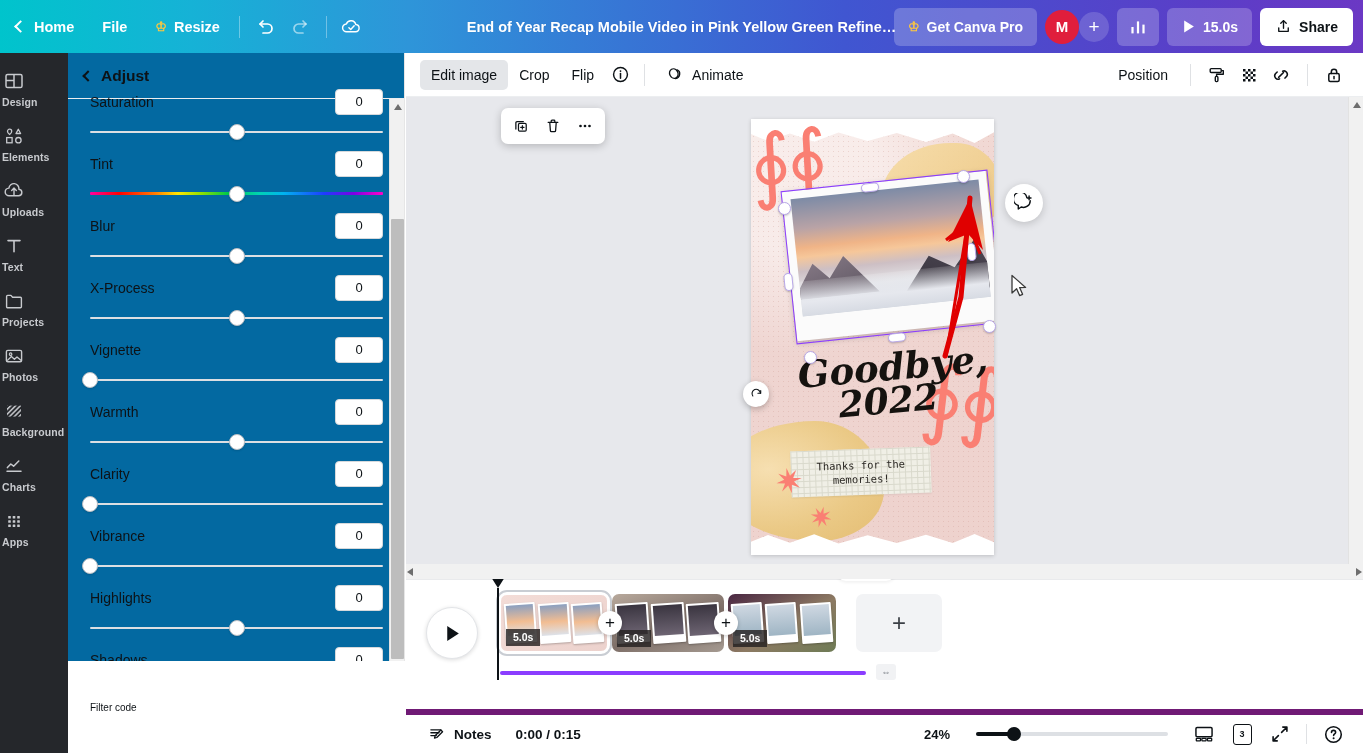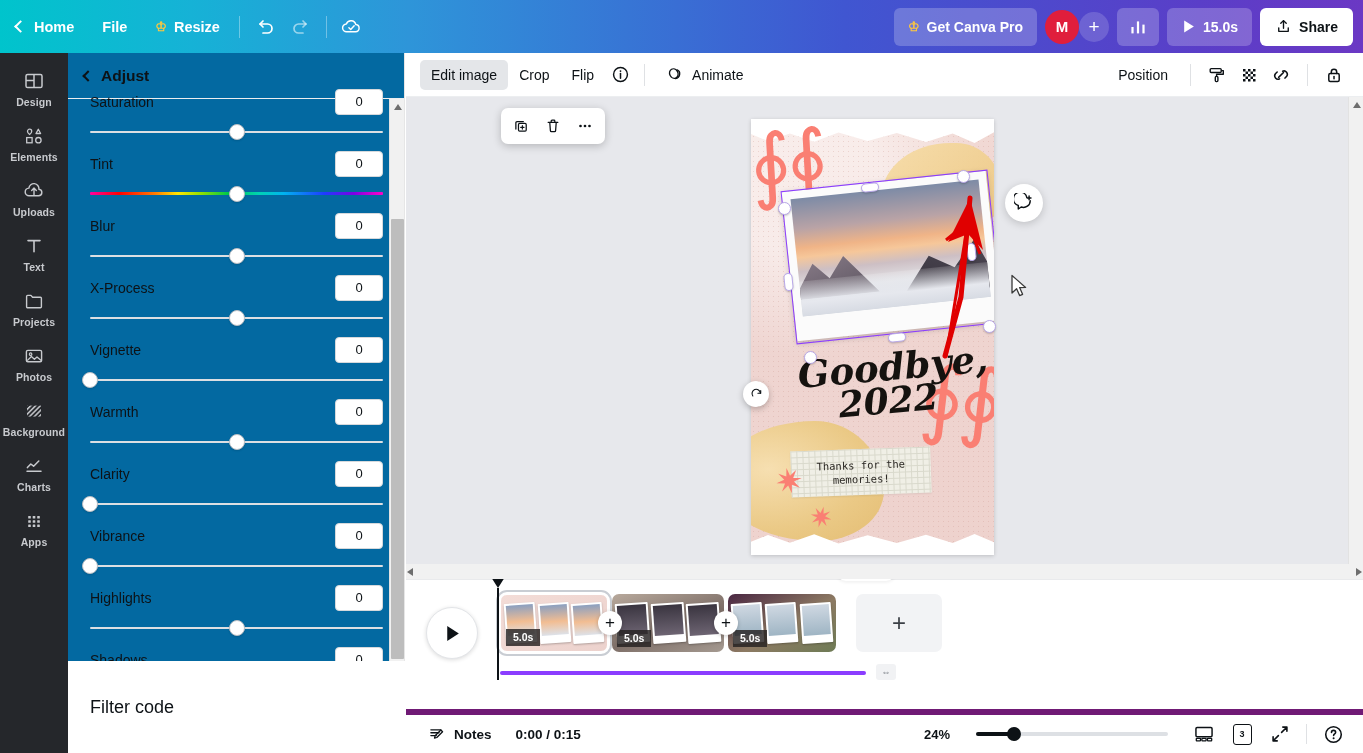--- a/index.html
+++ b/index.html
@@ -70,21 +70,21 @@
   }
 
   
   .rail {
     position: absolute; left: 0; top: 53px; width: 68px; height: 700px;
     background: #25272b; display: flex; flex-direction: column;
     align-items: center; padding-top: 8px;
   }
   .rail-item {
     width: 64px; padding: 8px 0 6px; border-radius: 8px;
-    display: flex; flex-direction: column; align-items: center; gap: 3px;
+    display: flex; flex-direction: column; align-items: flex-start; gap: 3px;
     cursor: pointer; color: #c8cace; margin-bottom: 2px;
   }
   .rail-item .lbl { font-size: 10.5px; font-weight: 700; letter-spacing: .1px; }
 
   
   .panel {
     position: absolute; left: 68px; top: 53px; width: 337px; height: 700px;
     background: #0369a1; border-right: 1px solid #e6e6e6;
   }
   .panel-head {
@@ -139,21 +139,21 @@
   .tri-dn { width:0;height:0;border-left:4.5px solid transparent;border-right:4.5px solid transparent;border-top:6px solid #6e6e6e; }
   .ps-thumb {
     position: absolute; left: 1px; width: 13px; top: 120px; height: 440px;
     background: #bdbdbd; border-radius: 1px; cursor: pointer;
   }
   .panel-foot {
     position: absolute; bottom: 0; left: 0; width: 337px; height: 92px;
     background: #fff; display: flex; align-items: center; gap: 12px;
     padding: 0 22px; border-top: 1px solid transparent;
   }
-  .fc-label { font-size: 18px; color: #0d1216; white-space: nowrap; }
+  .fc-label { font-size: 10px; color: #0d1216; white-space: nowrap; }
   .fc-input {
     flex: 1; height: 40px; border: 1px solid #cfd3d7; border-radius: 5px;
     font-family: "Liberation Sans", sans-serif; font-size: 14px; color: #0d1216;
     padding: 0 12px; background: #fff; outline: none;
   }
 
   
   .edbar {
     position: absolute; left: 406px; top: 53px; right: 0; height: 44px;
     background: #fff; display: flex; align-items: center; padding: 0 14px;
@@ -475,20 +475,21 @@
       </div>
       <div class="tb-sep"></div>
       <div class="tb-icon-btn">
         <svg width="23" height="23" viewBox="0 0 24 24" fill="none">
           <path d="M7 17.5h9.2a3.8 3.8 0 00.3-7.58A5.2 5.2 0 006.6 9.3 3.6 3.6 0 007 17.5z" stroke="#fff" stroke-width="1.5" stroke-linejoin="round"></path>
           <path d="M9.3 13.2l1.9 1.9 3.6-3.9" stroke="#fff" stroke-width="1.5" stroke-linecap="round" stroke-linejoin="round"></path>
         </svg>
       </div>
     </div>
 
+    <div class="doctitle">End of Year Recap Mobile Video in Pink Yellow Green Refine…</div>
 
     <div class="tb-right">
       <div class="pill">
         <span class="crown">♔</span>
         <span>Get Canva Pro</span>
       </div>
       <div class="avatar-wrap">
         <div class="avatar">M</div>
         <div class="plusbtn">+</div>
       </div>

